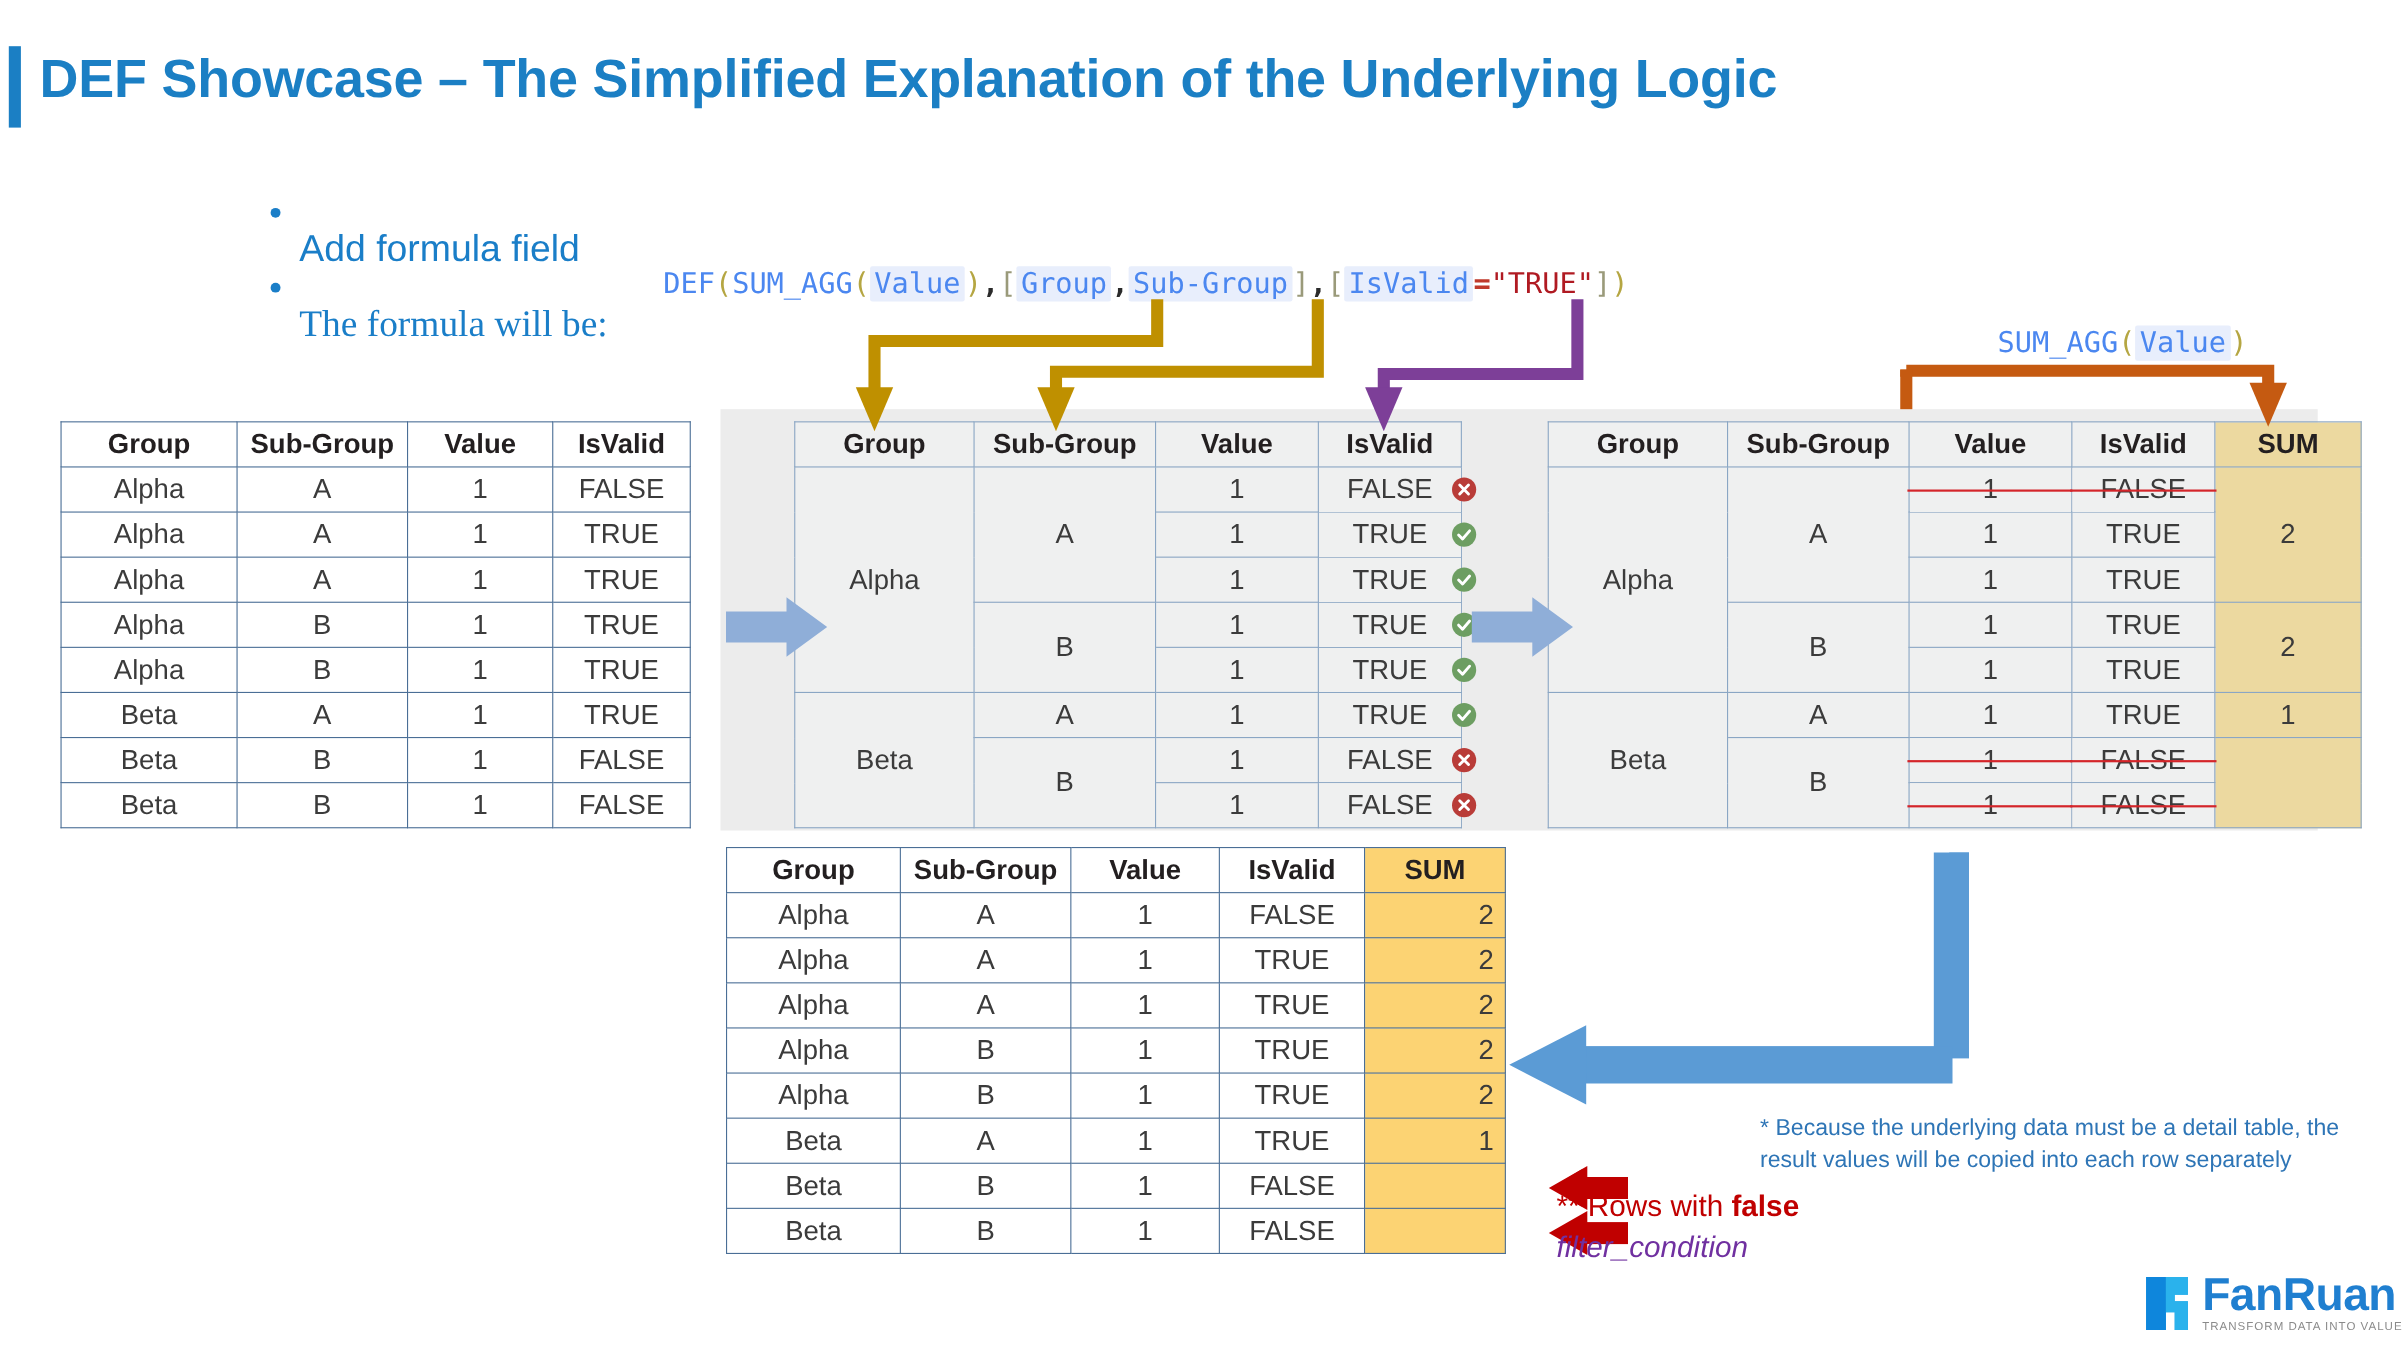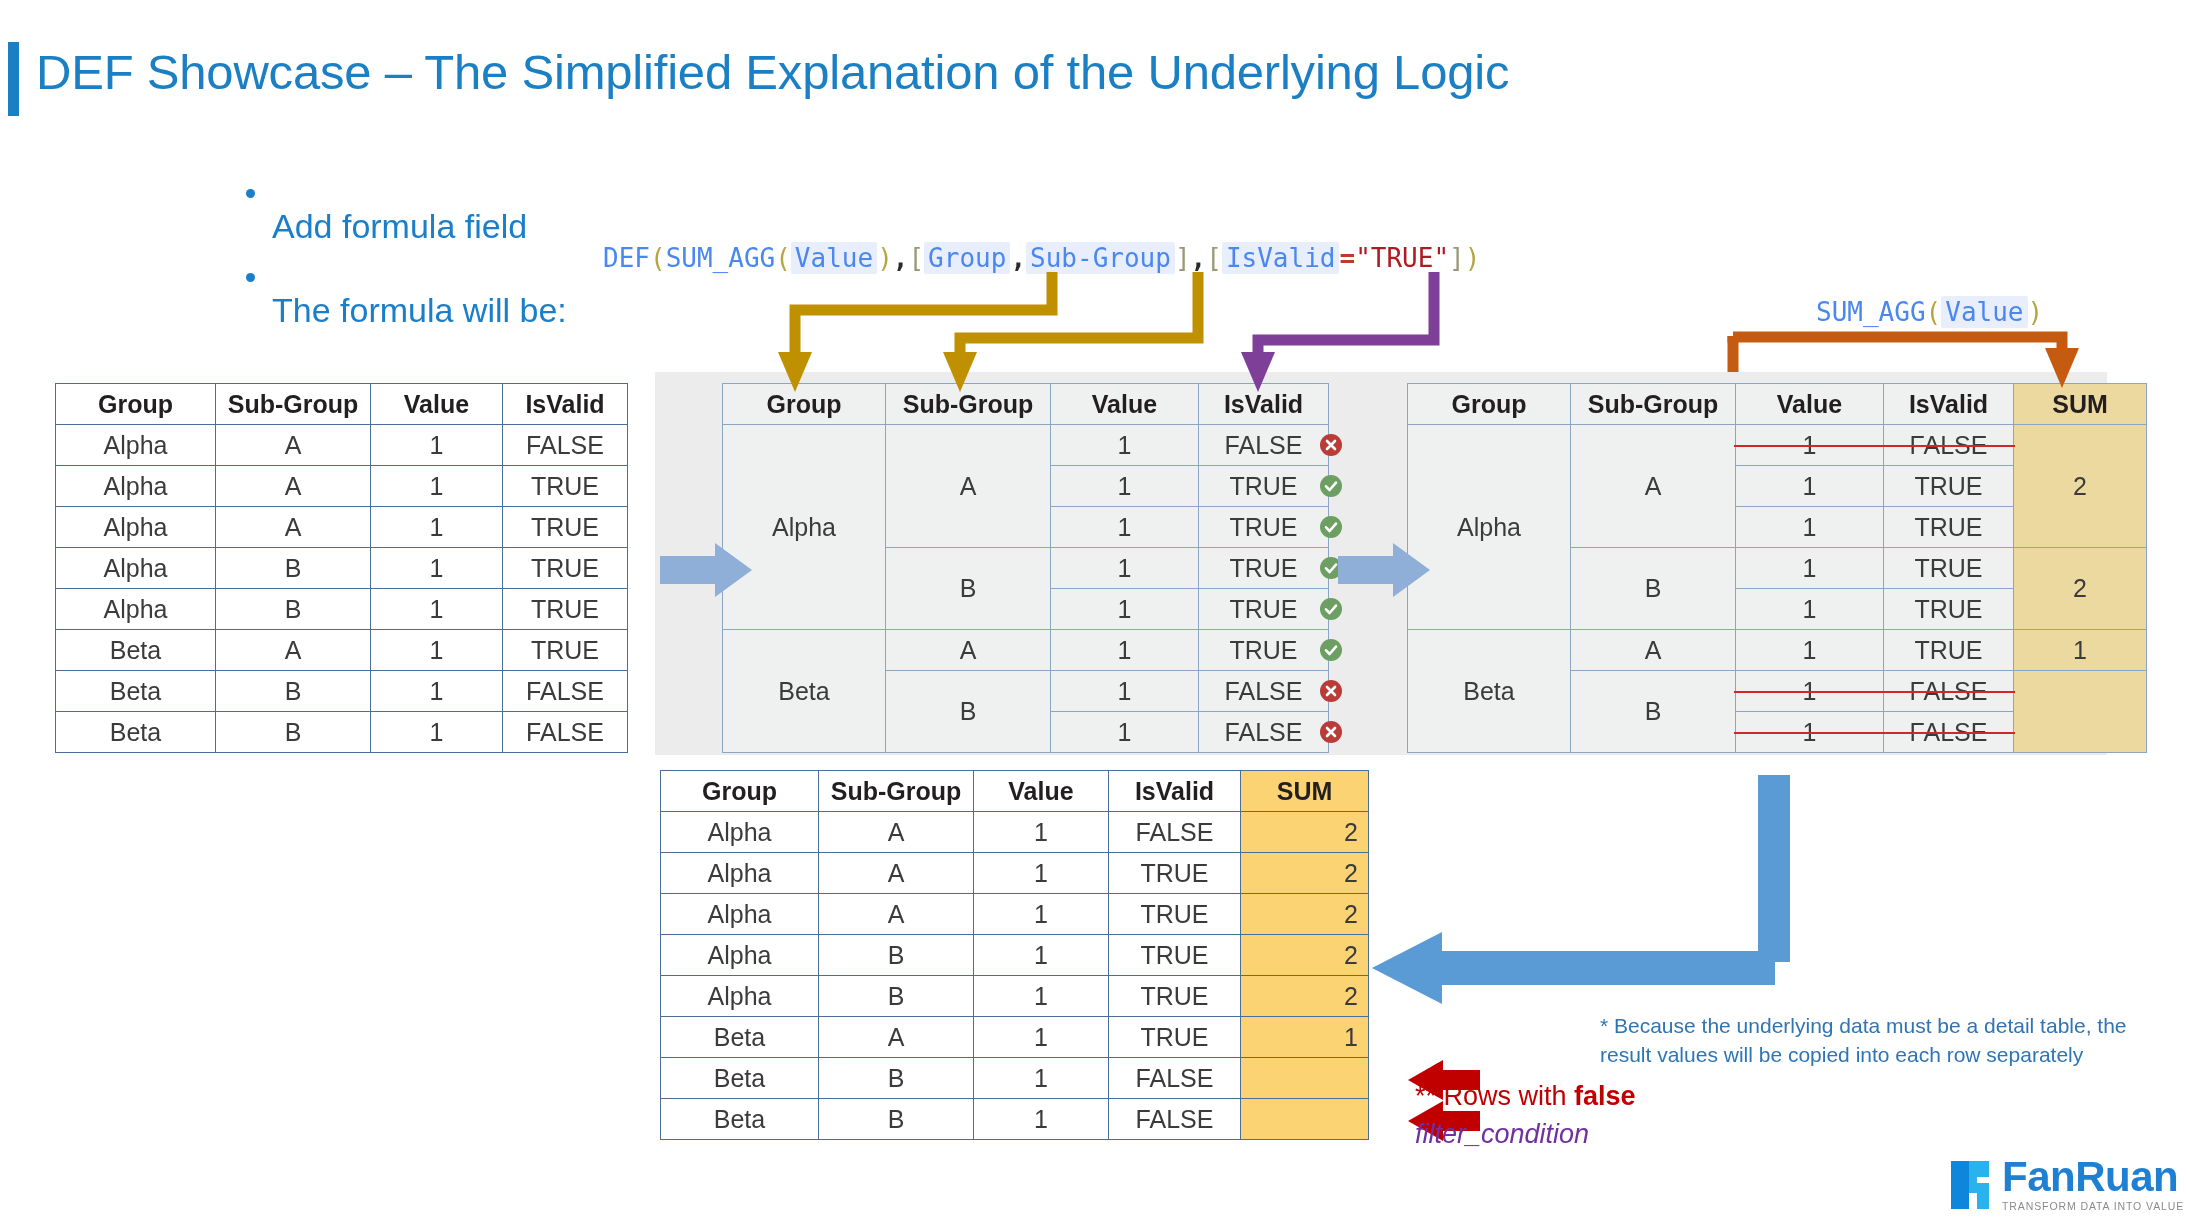--- a/index.html
+++ b/index.html
@@ -5,32 +5,32 @@
   html,body{margin:0;padding:0;}
   body{
     width:2186px;height:1228px;position:relative;overflow:hidden;
     background:#ffffff;
     font-family:"Liberation Sans", sans-serif;
   }
   
   #title-bar{position:absolute;left:8px;top:42px;width:11px;height:74px;background:#1b7fc4;}
   #page-title{
     position:absolute;left:36px;top:44px;
-    font-size:49px;font-weight:normal;color:#1b7fc4;
+    font-size:49px;font-weight:bold;color:#1b7fc4;
     letter-spacing:-0.2px;white-space:nowrap;
   }
   
   .bullet-row{position:absolute;display:flex;align-items:flex-start;}
   .bullet-dot{
     width:9px;height:9px;border-radius:50%;background:#1a7ec8;
     margin-right:17px;margin-top:21px;flex:0 0 auto;
   }
   .bullet-text{font-size:34px;color:#1a7ec8;white-space:nowrap;line-height:1.15;margin-top:39px;}
   #bullet-1{left:246px;top:168px;}
-  #bullet-2{left:246px;top:252px;}
+  #bullet-2{left:246px;top:236px;font-family:Liberation Serif, serif;}
 
   
   .formula{
     font-family:"DejaVu Sans Mono","Liberation Mono",monospace;
     font-size:26px;white-space:nowrap;letter-spacing:0px;
   }
   #formula-main{position:absolute;left:603px;top:243px;}
   .f-func{color:#4b87f0;}
   .f-paren{color:#b5a642;}
   .f-bracket{color:#9a9a7a;}

